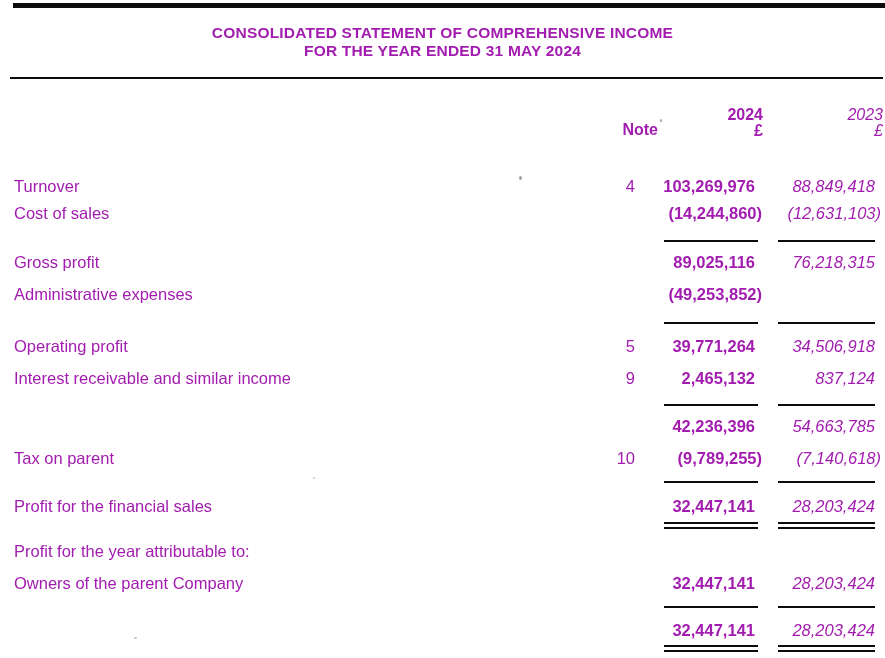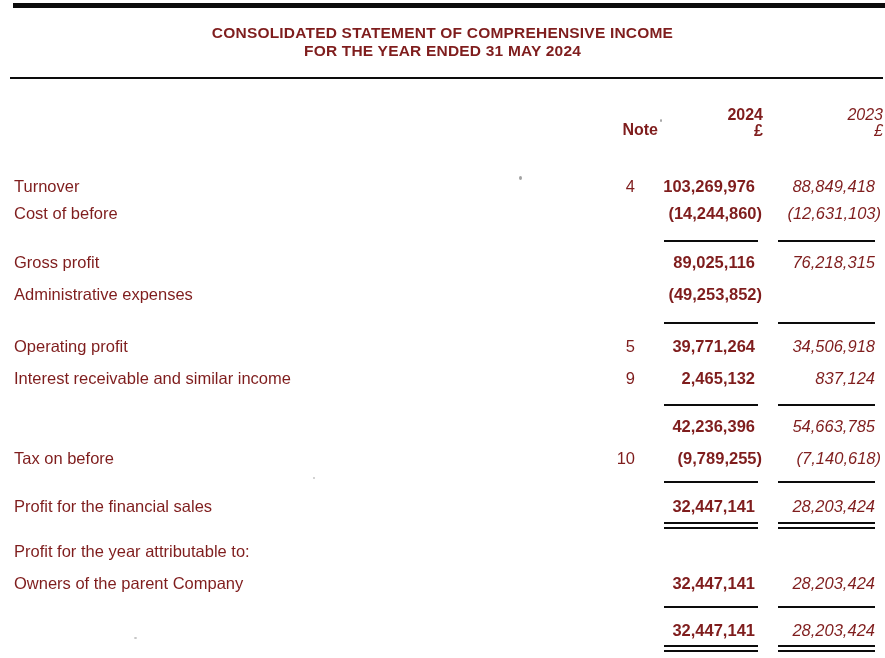--- a/index.html
+++ b/index.html
@@ -2,21 +2,21 @@
 <html><head>
 <meta charset="utf-8">
 <style>
   html,body{margin:0;padding:0;background:#e8e8e8;}
   .page{
     position:relative;
     width:885px;height:658px;
     margin:0 auto;
     background:#ffffff;
     font-family:"Liberation Sans", sans-serif;
-    color:#7f1d1d;
+    color:#a21caf;
     overflow:hidden;
   }
   
   .top-border{position:absolute;top:3px;left:13px;right:0;height:5px;background:#0c0c0c;}
   .title-rule{position:absolute;top:77px;left:10px;right:2px;height:2px;background:#0c0c0c;}
   .rule{position:absolute;height:2px;background:#0c0c0c;}
   .rule.c1{left:664px;width:94px;}
   .rule.c2{left:778px;width:97px;}
   .dblrule{position:absolute;height:7px;border-top:2px solid #0c0c0c;border-bottom:2px solid #0c0c0c;box-sizing:border-box;}
   .dblrule.c1{left:664px;width:94px;}
@@ -61,21 +61,21 @@
   <span class="hcell h23" style="top:123px">£</span>
 
   <div class="row" style="top:177px">
     <span class="lbl">Turnover</span>
     <span class="note">4</span>
     <span class="v24 pr">103,269,976</span>
     <span class="v23 pr">88,849,418</span>
   </div>
 
   <div class="row" style="top:204px">
-    <span class="lbl">Cost of before</span>
+    <span class="lbl">Cost of sales</span>
     <span class="v24">(14,244,860)</span>
     <span class="v23">(12,631,103)</span>
   </div>
 
   <div class="rule c1" style="top:240px"></div>
   <div class="rule c2" style="top:240px"></div>
 
   <div class="row" style="top:253px">
     <span class="lbl b">Gross profit</span>
     <span class="v24 pr">89,025,116</span>
@@ -106,21 +106,21 @@
 
   <div class="rule c1" style="top:404px"></div>
   <div class="rule c2" style="top:404px"></div>
 
   <div class="row" style="top:417px">
     <span class="v24 pr">42,236,396</span>
     <span class="v23 pr">54,663,785</span>
   </div>
 
   <div class="row" style="top:449px">
-    <span class="lbl">Tax on before</span>
+    <span class="lbl">Tax on parent</span>
     <span class="note">10</span>
     <span class="v24">(9,789,255)</span>
     <span class="v23">(7,140,618)</span>
   </div>
 
   <div class="rule c1" style="top:481px"></div>
   <div class="rule c2" style="top:481px"></div>
 
   <div class="row" style="top:497px">
     <span class="lbl b">Profit for the financial sales</span>

